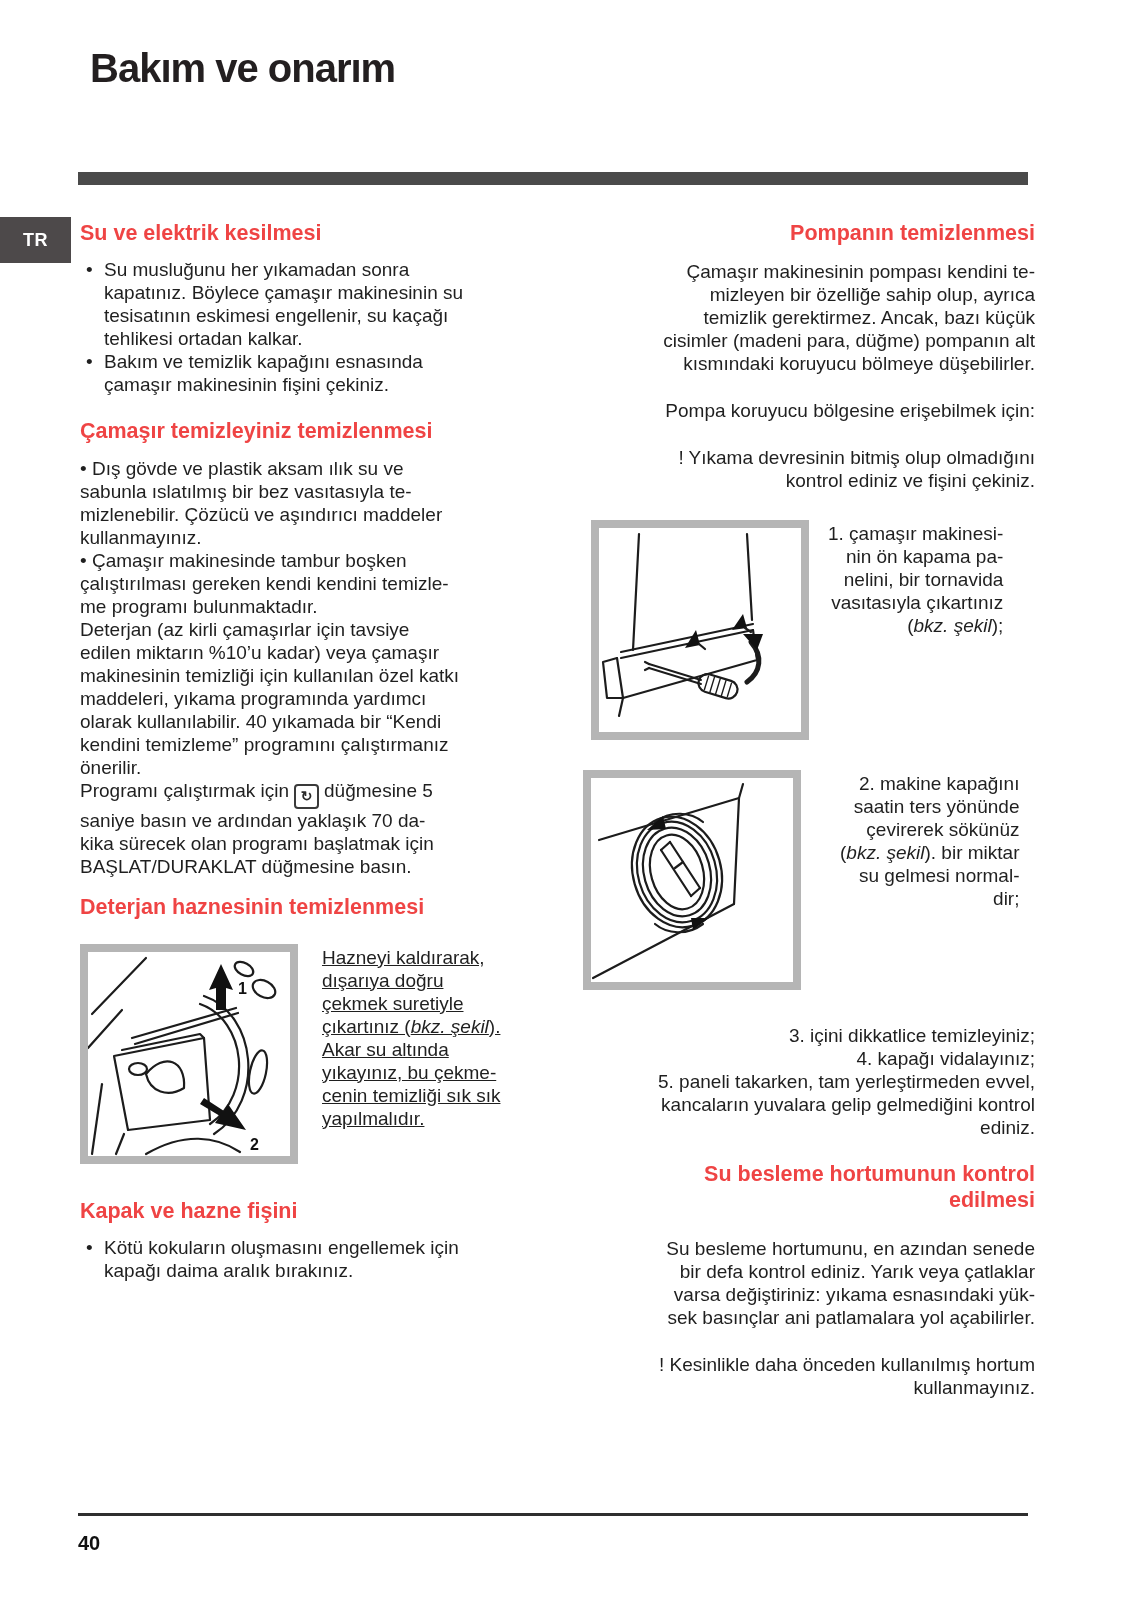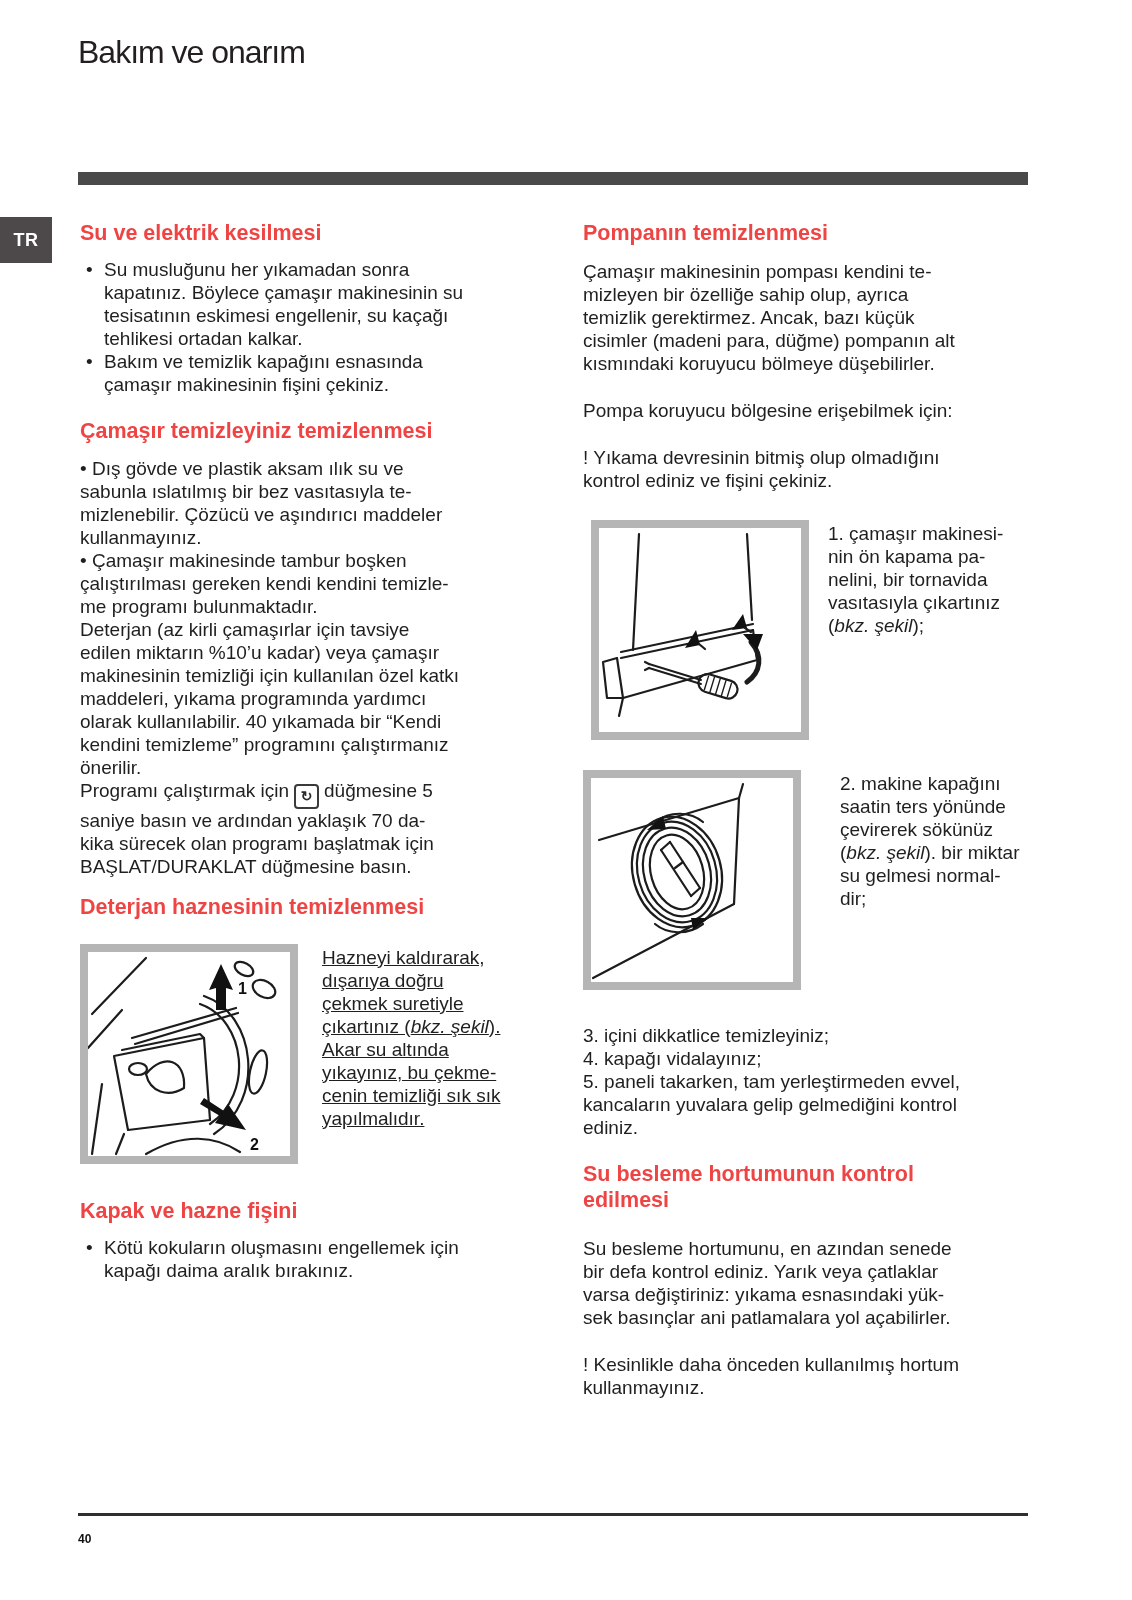--- a/index.html
+++ b/index.html
@@ -2,34 +2,34 @@
 <html><head>
 <meta charset="utf-8">
 <style>
   html,body{margin:0;padding:0;}
   body{
     width:1132px;height:1600px;background:#ffffff;position:relative;
     font-family:"Liberation Sans", sans-serif;color:#1f1f1f;
     -webkit-font-smoothing:antialiased;
   }
   .page-title{
-    position:absolute;left:78px;top:34px;margin:0;
-    font-size:32px;font-weight:normal;letter-spacing:-1px;color:#231f20;
+    position:absolute;left:78px;top:34px;margin:12px;
+    font-size:40px;font-weight:bold;letter-spacing:-1px;color:#231f20;
   }
   .section-rule{
     position:absolute;left:78px;top:172px;width:950px;height:13px;background:#4a4a4a;
   }
   .lang-badge{
-    position:absolute;left:0;top:217px;width:52px;height:46px;background:#4d494a;
+    position:absolute;left:0;top:217px;width:71px;height:46px;background:#4d494a;
     color:#ffffff;font-weight:bold;font-size:18px;
     display:flex;align-items:center;justify-content:center;letter-spacing:.5px;
   }
   .col{position:absolute;top:220px;font-size:19px;line-height:23px;}
   .col-left{left:80px;width:448px;}
-  .col-right{left:583px;width:452px;}
+  .col-right{left:583px;width:452px;text-align:right;}
   h2{font-size:21.5px;line-height:26px;font-weight:bold;margin:0;color:#ef4444;white-space:pre-line;}
   p{margin:0;white-space:pre-line;}
   .it{font-style:italic;}
   ul.bullets{list-style:none;margin:12px 0 0 0;padding:0;}
   ul.bullets li{position:relative;padding-left:24px;white-space:pre-line;}
   ul.bullets li::before{content:"\2022";position:absolute;left:6px;top:0;}.mt13{margin-top:13px;}.mt14{margin-top:14px;}
   .mt16{margin-top:16px;}.mt22{margin-top:22px;}.mt24{margin-top:24px;}
   .mt28{margin-top:28px;padding-left:8px;}.mt30{margin-top:30px;gap:20px;}.mt34{margin-top:34px;}
   .figrow{display:flex;align-items:flex-start;}
   .frame{
@@ -39,21 +39,21 @@
   .frame svg{display:block;}
   .figtext-left{margin-left:24px;margin-top:2px;text-decoration:underline;}
   .figtext-right{margin-left:19px;margin-top:2px;}
   .inline-icon{
     display:inline-flex;align-items:center;justify-content:center;
     width:21px;height:21px;border:2px solid #3a3a3a;border-radius:4px;
     font-size:14px;line-height:1;vertical-align:-4px;margin:0 5px;color:#2a2a2a;
     font-weight:bold;
   }
   .footer-rule{position:absolute;left:78px;top:1513px;width:950px;height:3px;background:#2e2e2e;}
-  .page-number{position:absolute;left:78px;top:1532px;font-size:12px;font-weight:bold;color:#111;text-align:center;}
+  .page-number{position:absolute;left:78px;top:1532px;font-size:20px;font-weight:bold;color:#111;text-align:center;}
   .lineart{stroke:#1c1c1c;stroke-width:2.2;fill:none;stroke-linecap:round;stroke-linejoin:round;}
   .lineart .fill{fill:#111;stroke:none;}
   .lineart text{fill:#111;stroke:none;font-weight:bold;font-size:16px;font-family:"Liberation Sans",sans-serif;}
 </style>
 </head>
 <body>
 
 <h1 class="page-title">Bakım ve onarım</h1>
 <div class="section-rule"></div>
 <div class="lang-badge">TR</div>

